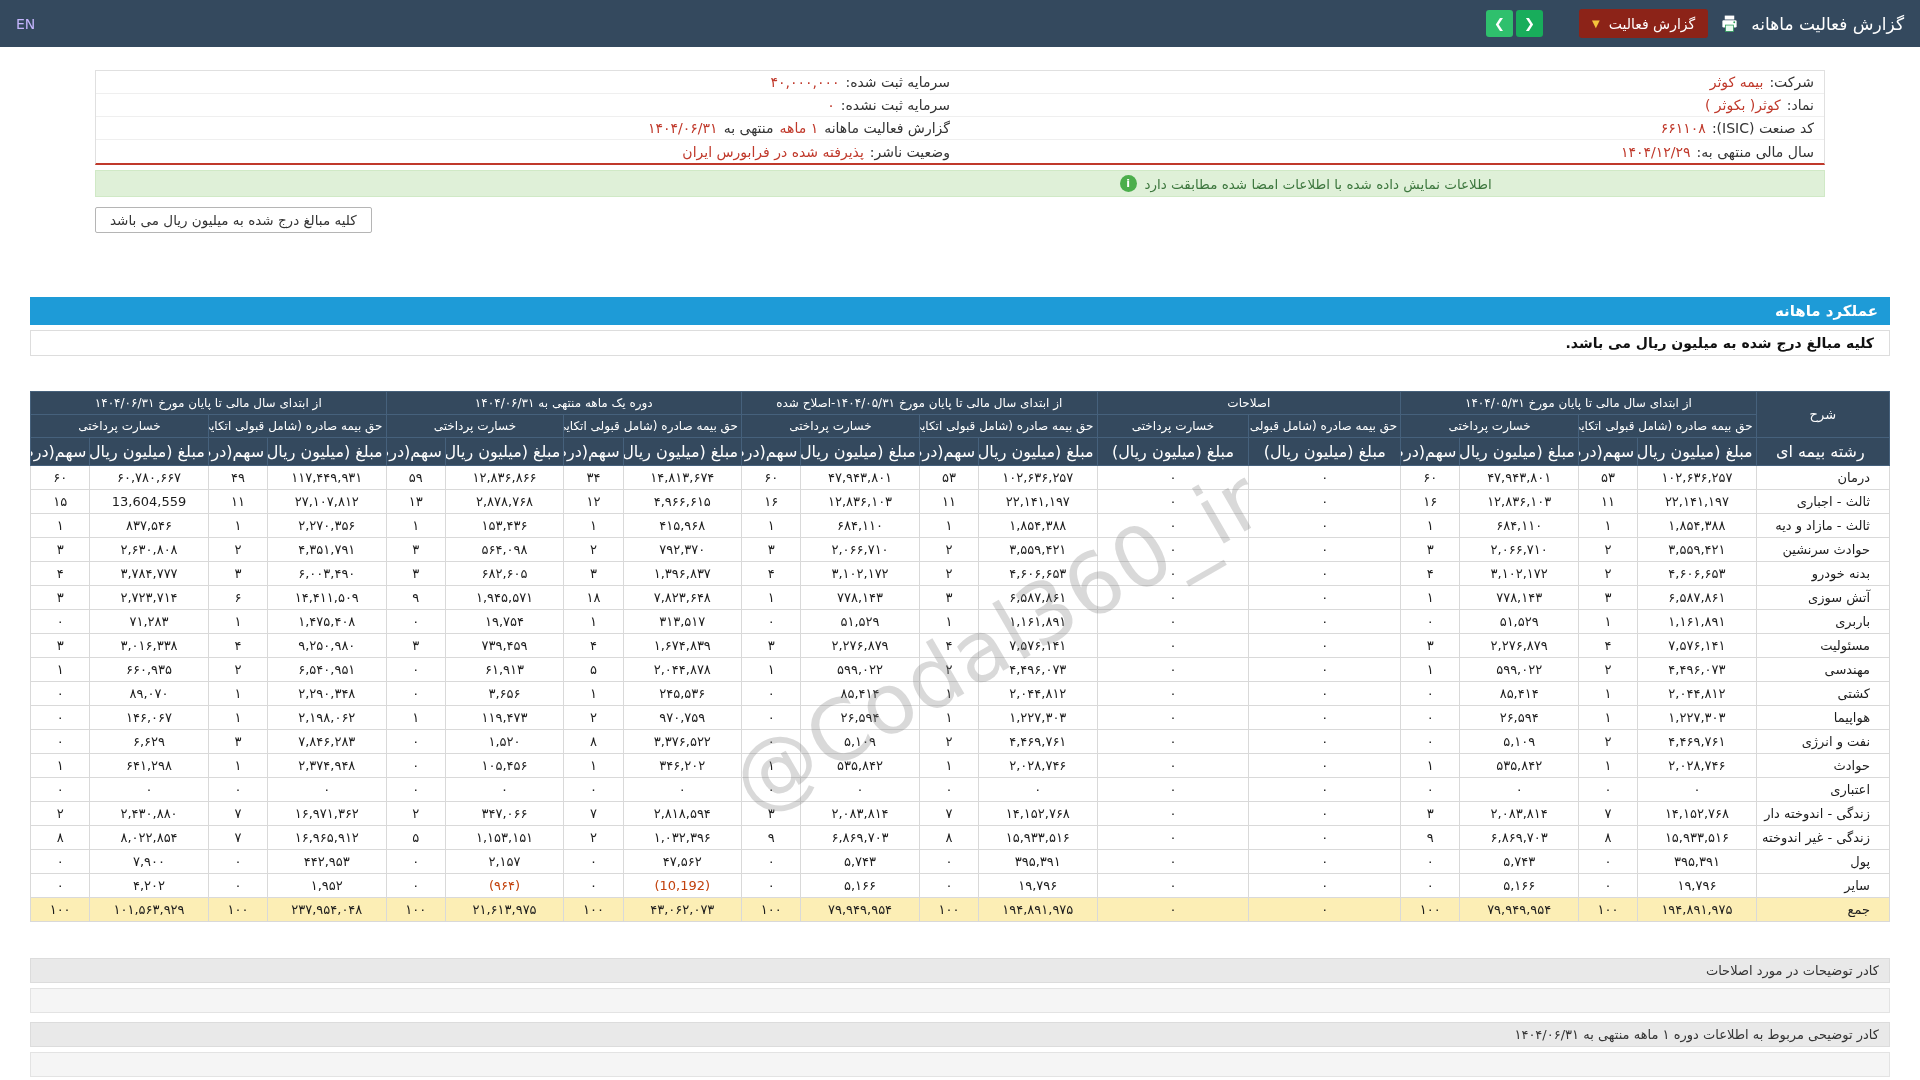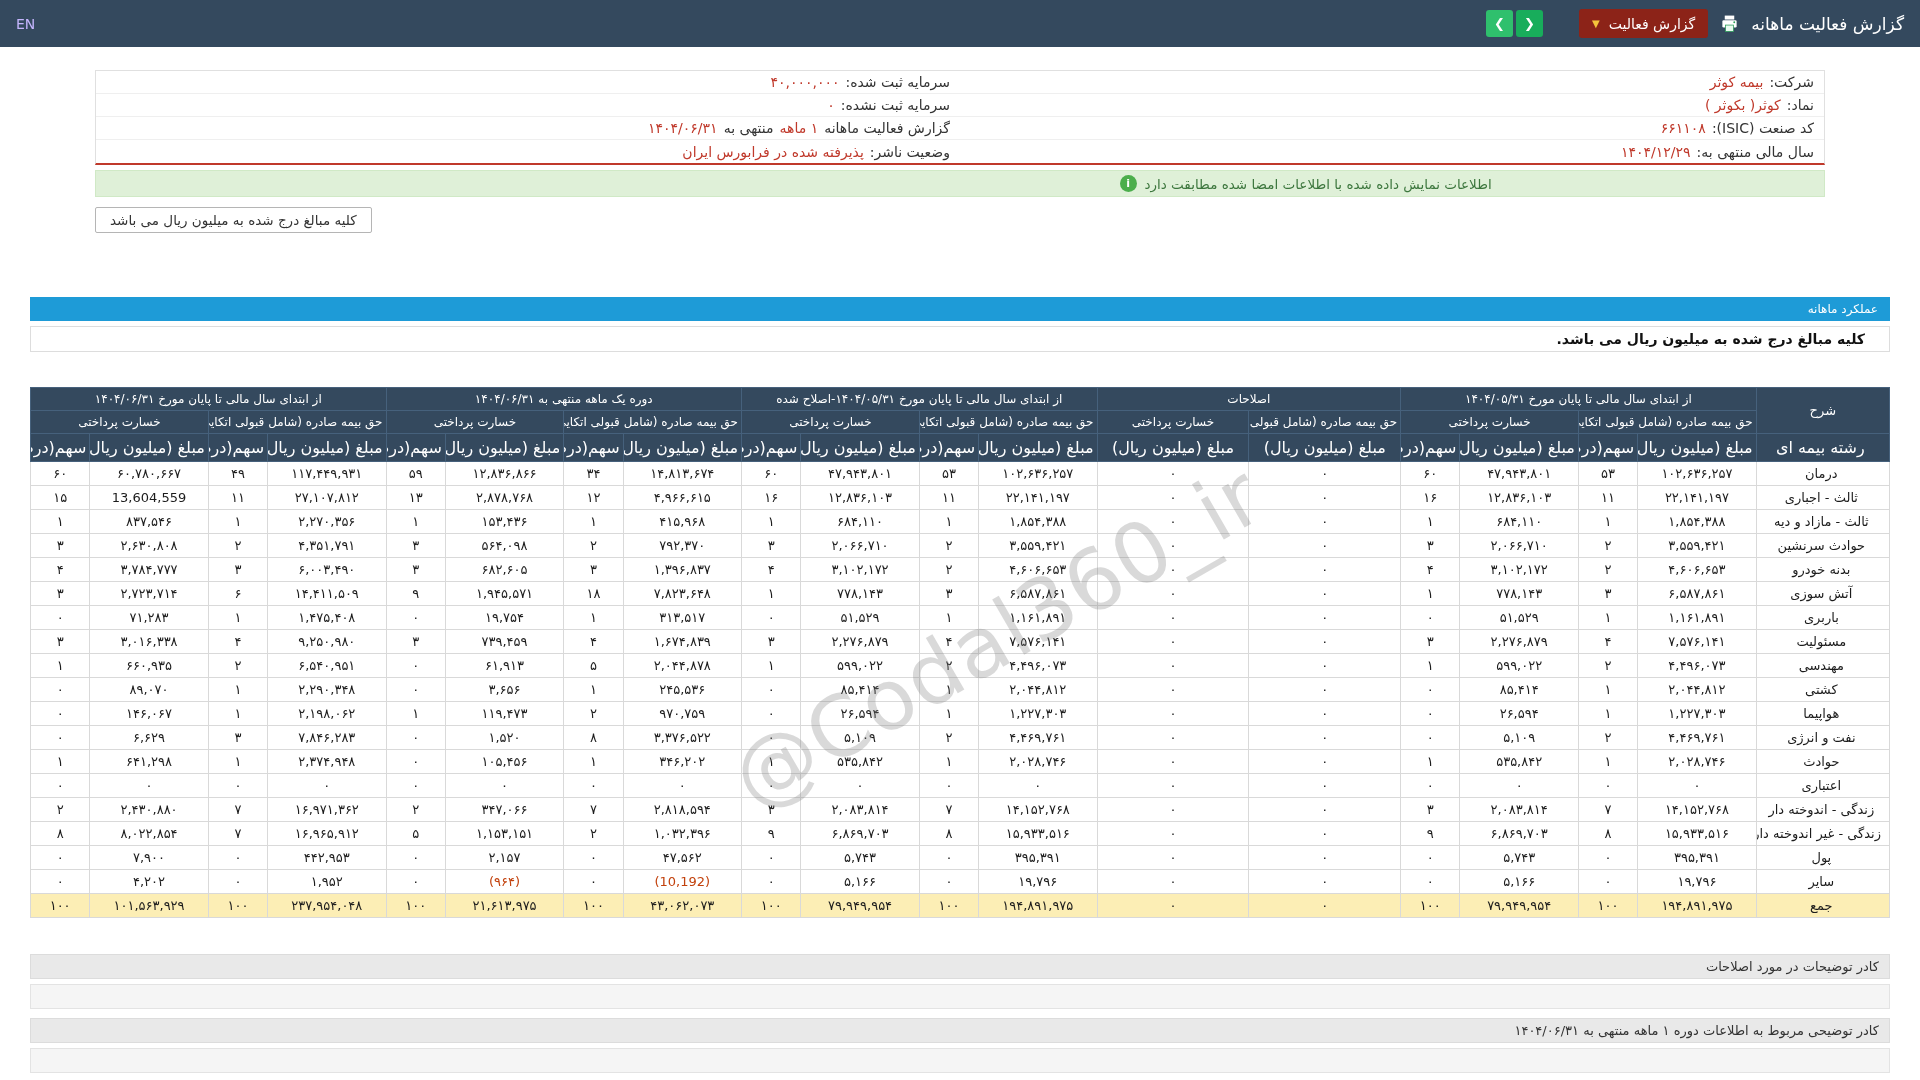--- a/index.html
+++ b/index.html
@@ -32,34 +32,34 @@
   .match-bar{margin:5px 95px 0;background:#dff0d8;border:1px solid #d0e9c6;height:27px;
     display:flex;align-items:center;justify-content:center;gap:8px;padding-left:36%}
   .match-text{color:#3c763d;font-size:13.5px;white-space:nowrap}
   .info-icon{min-width:17px;width:17px;height:17px;border-radius:50%;background:#4cae4c;color:#fff;
     display:inline-flex;align-items:center;justify-content:center;font-size:11px;font-weight:bold}
   .info-icon i{font-style:normal}
   
   .unit-box{width:fit-content;margin:10px auto 5px 95px;border:1px solid #b5b5b5;border-radius:2px;
     padding:4px 14px;font-size:13.5px;color:#333;white-space:nowrap}
   
-  .perf-bar{margin:64px 30px 0;background:#1e9bd7;color:#fff;font-weight:normal;font-size:12px;padding:5px 12px}
-  .unit-row{margin:5px 30px 0;border:1px solid #ddd;font-weight:bold;font-size:14px;padding:4px 24px;color:#111}
+  .perf-bar{margin:64px 30px 0;background:#1e9bd7;color:#fff;font-weight:bold;font-size:15px;padding:5px 12px}
+  .unit-row{margin:5px 30px 0;border:1px solid #ddd;font-weight:bold;font-size:14px;padding:4px 15px;color:#111}
   
   .table-wrap{margin:35px 30px 0;position:relative}
   table{width:100%;border-collapse:collapse;table-layout:fixed}
   col.c-desc{width:7.2%} col.c-amt{width:6.4%} col.c-sh{width:3.2%} col.c-adj{width:8.2%}
   thead th{background:#34495e;color:#fff;font-weight:normal;border:1px solid #46617c;
     padding:4px 3px;font-size:12px;white-space:nowrap;overflow:hidden;text-align:center}
   thead tr.leaf th{font-size:16px}
   thead th.desc-h{font-size:13px}
   thead tr.leaf th.desc-leaf{text-align:center;padding-right:8px}
   tbody td{border:1px solid #d9d9d9;padding:3px 5px;text-align:center;font-size:13px;
     height:24px;white-space:nowrap;overflow:hidden;color:#1c1c1c;background:#fff}
-  tbody td.desc{padding-right:8px}
+  tbody td.desc{text-align:right;padding-right:19px}
   tbody tr.total td{background:#fceeb5;font-weight:normal}
   tbody td.neg{color:#c2410c}
   .watermark{position:absolute;top:47%;left:52%;transform:translate(-50%,-50%) rotate(-30deg);
     font-size:84px;color:rgba(130,130,130,.30);direction:ltr;pointer-events:none;white-space:nowrap;
     letter-spacing:1px;z-index:3}
   
   .notes{margin:36px 30px 0}
   .note-label{background:#e9e9e9;border:1px solid #dcdcdc;padding:4px 10px;font-size:13px;color:#333}
   .note-box{background:#f5f5f5;border:1px solid #e3e3e3;height:25px;margin:5px 0 9px}
 </style>

